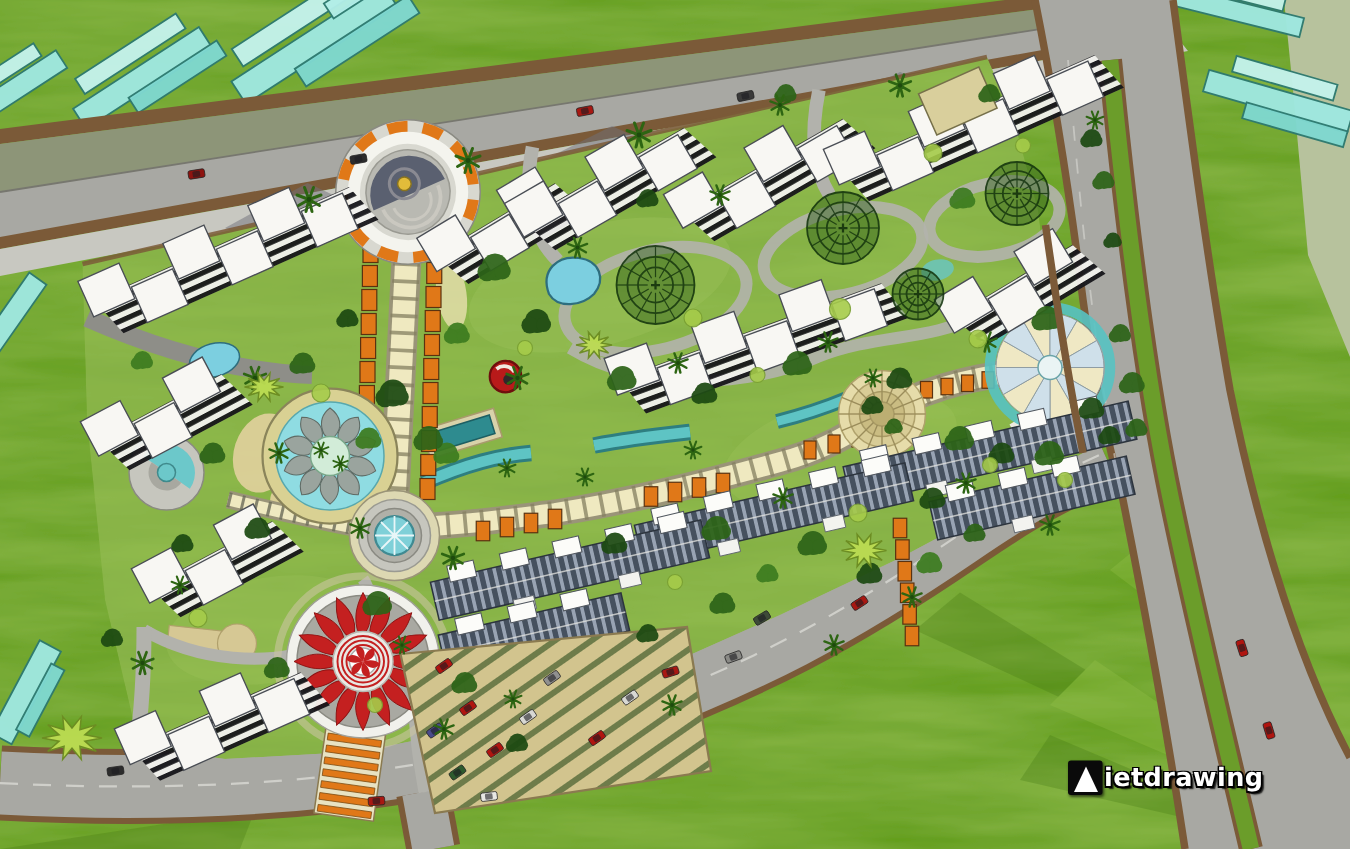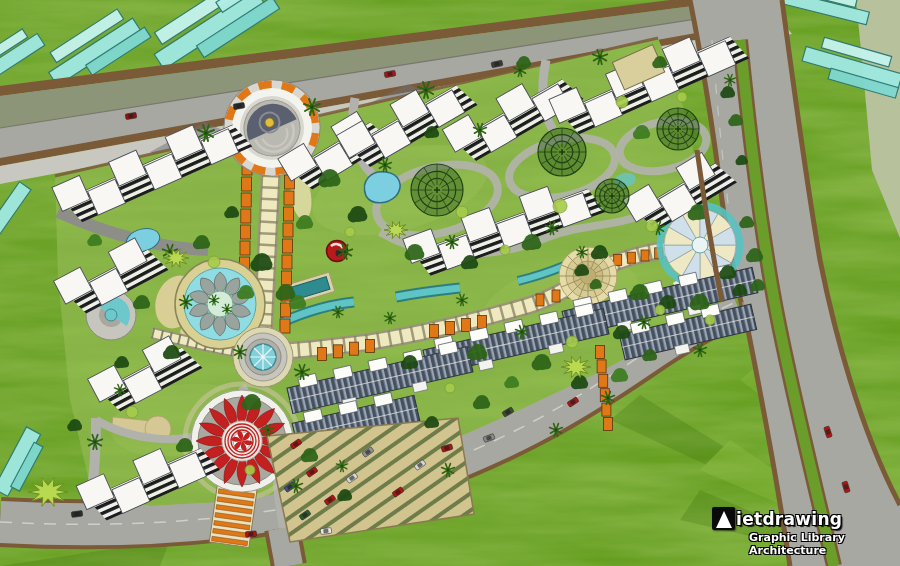--- a/index.html
+++ b/index.html
@@ -925,15 +925,14 @@
   </g>
 </svg>
 
 <div class="wm">
   <div class="wm-row">
     <span class="wm-logo">
           <span class="wm-tri"></span>
         </span>
     <span class="wm-brand">ietdrawing</span>
   </div>
-  <div class="wm-sub">Graphic Library Architecture</div>
 </div>
 </div>
 
 </body></html>

